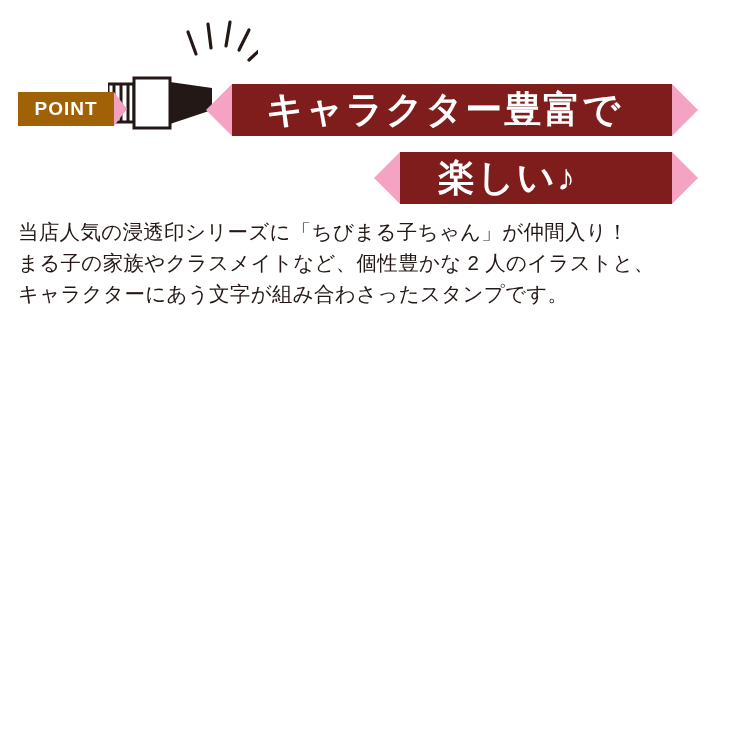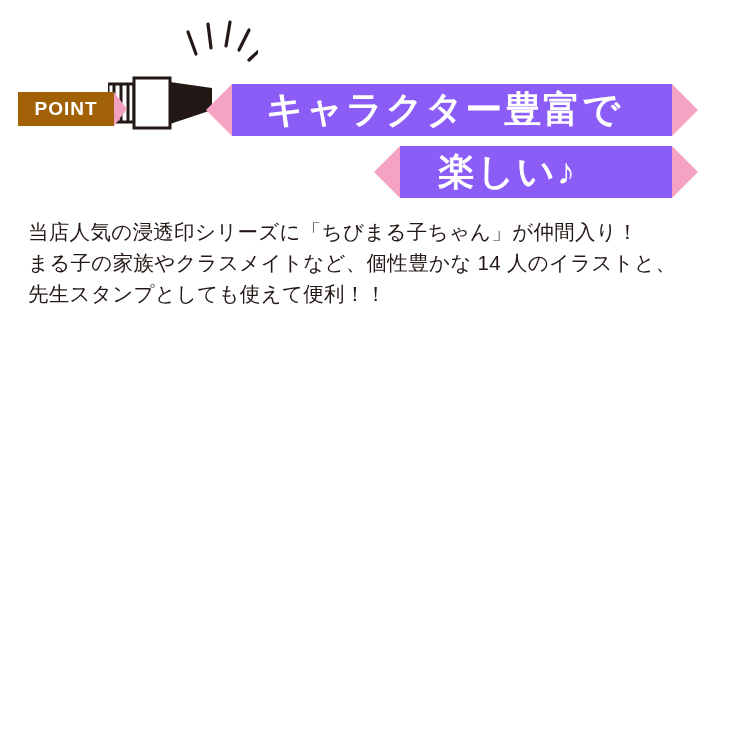--- a/index.html
+++ b/index.html
@@ -64,21 +64,21 @@
   .marker {
     position: absolute;
     width: 150px;
     height: 120px;
   }
   #marker-1 { left: 108px; top: 10px; }
 
   
   .ribbon {
     position: absolute;
-    background: #8b5cf6;
+    background: #7f1d1d;
     display: flex;
     align-items: center;
     color: #ffffff;
     font-weight: bold;
     white-space: nowrap;
   }
   .ribbon .ribbon-text {
     font-family: "Liberation Sans", sans-serif;
     letter-spacing: 2px;
   }
@@ -112,21 +112,21 @@
     width: 0;
     height: 0;
     border-top: 26px solid transparent;
     border-bottom: 26px solid transparent;
     border-left: 26px solid #f4a3c2;
   }
 
   
   #ribbon-1b {
     left: 400px;
-    top: 146px;
+    top: 152px;
     height: 52px;
     width: 272px;
     padding-left: 38px;
     font-size: 37px;
     box-sizing: border-box;
   }
   #ribbon-1b::before {
     content: "";
     position: absolute;
     left: -26px;
@@ -145,21 +145,21 @@
     width: 0;
     height: 0;
     border-top: 26px solid transparent;
     border-bottom: 26px solid transparent;
     border-left: 26px solid #f4a3c2;
   }
 
   
   .body-copy {
     position: absolute;
-    left: 28px;
+    left: 18px;
     width: 700px;
   }
   #body-1 { top: 216px; }
 
   .body-copy .line {
     font-size: 20.5px;
     line-height: 31px;
     color: #231815;
     letter-spacing: 0.3px;
     font-family: "Liberation Sans", sans-serif;
@@ -205,22 +205,22 @@
     <div class="ribbon" id="ribbon-1a">
       <span class="ribbon-text">キャラクター豊富で</span>
     </div>
 
     <div class="ribbon" id="ribbon-1b">
       <span class="ribbon-text">楽しい♪</span>
     </div>
 
     <div class="body-copy" id="body-1">
       <div class="line">当店人気の浸透印シリーズに「ちびまる子ちゃん」が仲間入り！</div>
-      <div class="line">まる子の家族やクラスメイトなど、個性豊かな 14 人のイラストと、</div>
-      <div class="line">先生スタンプとしても使えて便利！！</div>
+      <div class="line">まる子の家族やクラスメイトなど、個性豊かな 2 人のイラストと、</div>
+      <div class="line">キャラクターにあう文字が組み合わさったスタンプです。</div>
     </div>
   </div>
 
   <div class="section" id="section-2">
 
     
 
     
 
     

